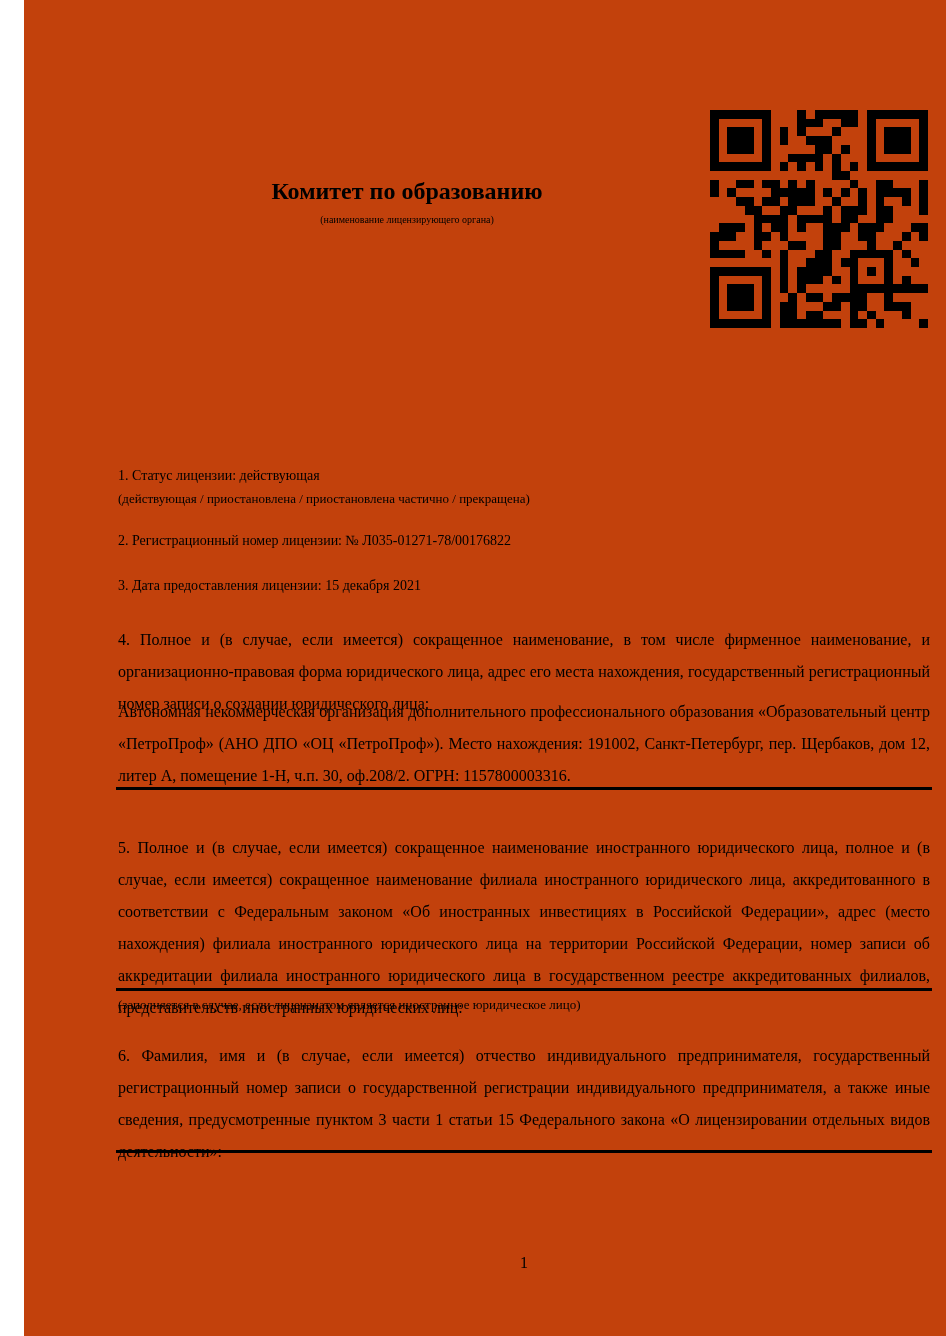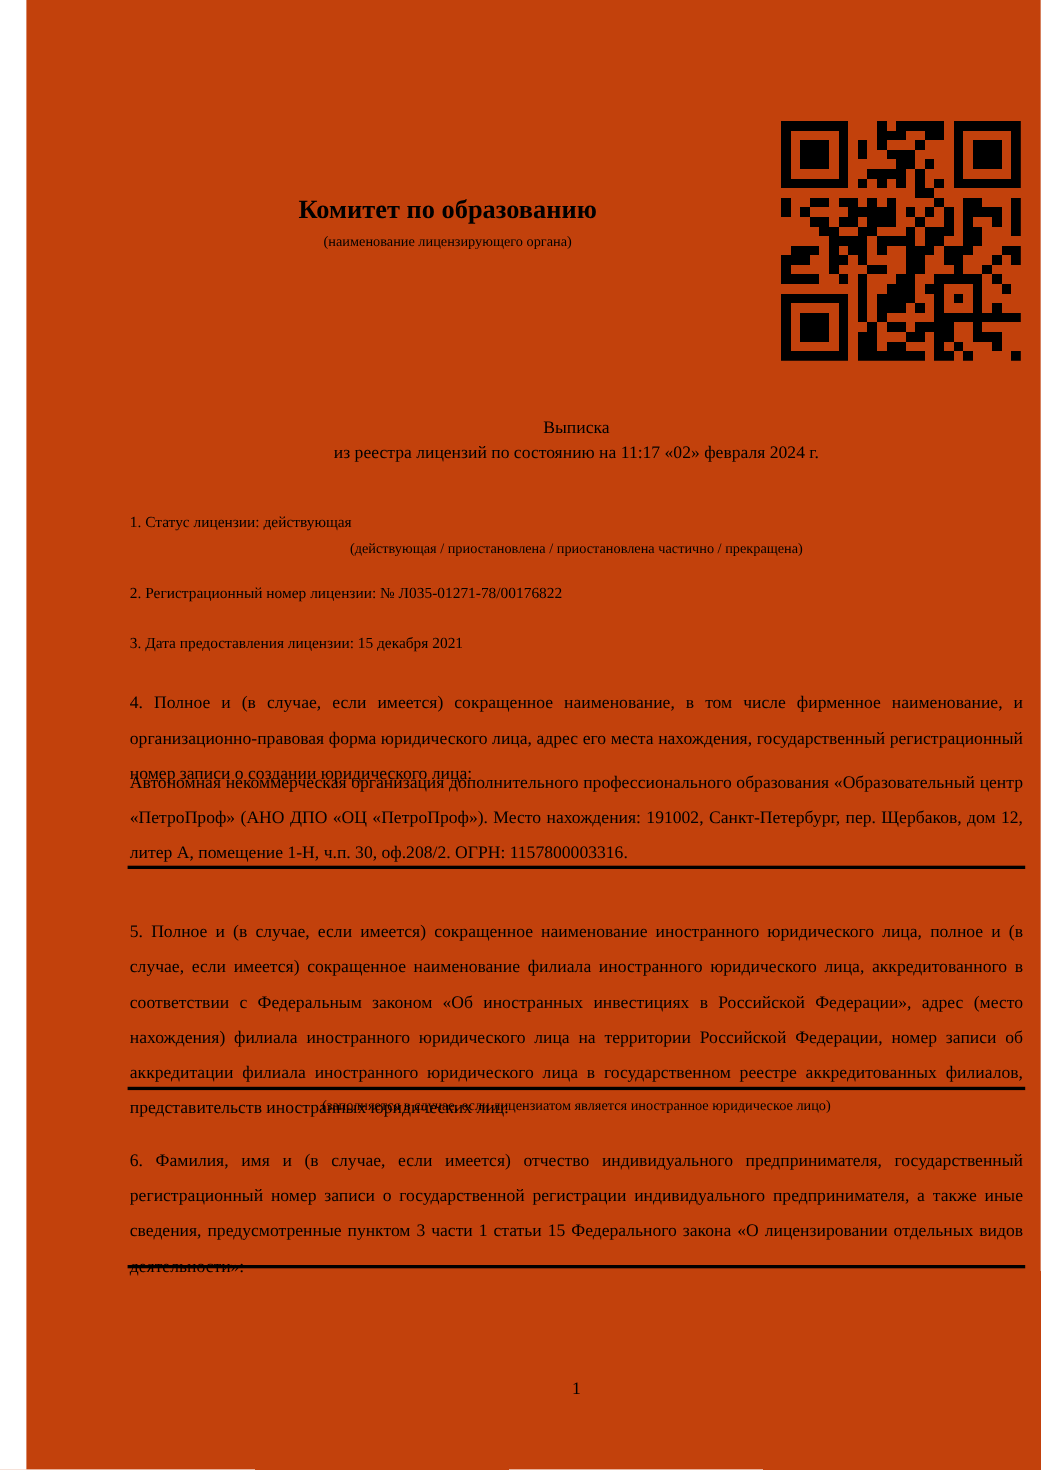--- a/index.html
+++ b/index.html
@@ -26,21 +26,21 @@
     width: 578px;
     text-align: center;
   }
   .authority {
     font-size: 24px;
     font-weight: bold;
     line-height: 30px;
   }
   .authority-caption {
     margin-top: 5px;
-    font-size: 13px;
+    font-size: 10px;
     line-height: 17px;
   }
 
   .qr {
     left: 686px;
     top: 110px;
     width: 218px;
     height: 218px;
   }
 
@@ -50,21 +50,21 @@
     font-size: 16px;
     line-height: 21.5px;
   }
 
   .item-line {
     font-size: 14px;
     line-height: 20px;
     white-space: nowrap;
   }
   .caption {
-    text-align: center;
+    text-align: left;
     font-size: 13px;
     line-height: 17px;
   }
   .para {
     font-size: 16px;
     line-height: 32px;
     text-align: justify;
     text-align-last: left;
   }
   .fill-line {
@@ -397,24 +397,20 @@
       <rect x="11" y="24" width="1" height="1" fill="#000000"></rect>
       <rect x="12" y="24" width="1" height="1" fill="#000000"></rect>
       <rect x="13" y="24" width="1" height="1" fill="#000000"></rect>
       <rect x="14" y="24" width="1" height="1" fill="#000000"></rect>
       <rect x="16" y="24" width="1" height="1" fill="#000000"></rect>
       <rect x="17" y="24" width="1" height="1" fill="#000000"></rect>
       <rect x="19" y="24" width="1" height="1" fill="#000000"></rect>
       <rect x="24" y="24" width="1" height="1" fill="#000000"></rect>
     </svg>
 
-  <div class="abs col subject-block">
-    <div>Выписка</div>
-    <div>из реестра лицензий по состоянию на 11:17 «02» февраля 2024 г.</div>
-  </div>
 
   <div class="abs col item-line" style="top:466px">1. Статус лицензии: действующая</div>
   <div class="abs col caption" style="top:490px">(действующая / приостановлена / приостановлена частично / прекращена)</div>
 
   <div class="abs col item-line" style="top:531px">2. Регистрационный номер лицензии: № Л035-01271-78/00176822</div>
 
   <div class="abs col item-line" style="top:576px">3. Дата предоставления лицензии: 15 декабря 2021</div>
 
   <div class="abs col para" style="top:624px">4. Полное и (в случае, если имеется) сокращенное наименование, в том числе фирменное наименование, и организационно-правовая форма юридического лица, адрес его места нахождения, государственный регистрационный номер записи о создании юридического лица:</div>
   <div class="abs col para" style="top:696px">Автономная некоммерческая организация дополнительного профессионального образования «Образовательный центр «ПетроПроф» (АНО ДПО «ОЦ «ПетроПроф»). Место нахождения: 191002, Санкт-Петербург, пер. Щербаков, дом 12, литер А, помещение 1-Н, ч.п. 30, оф.208/2. ОГРН: 1157800003316.</div>

